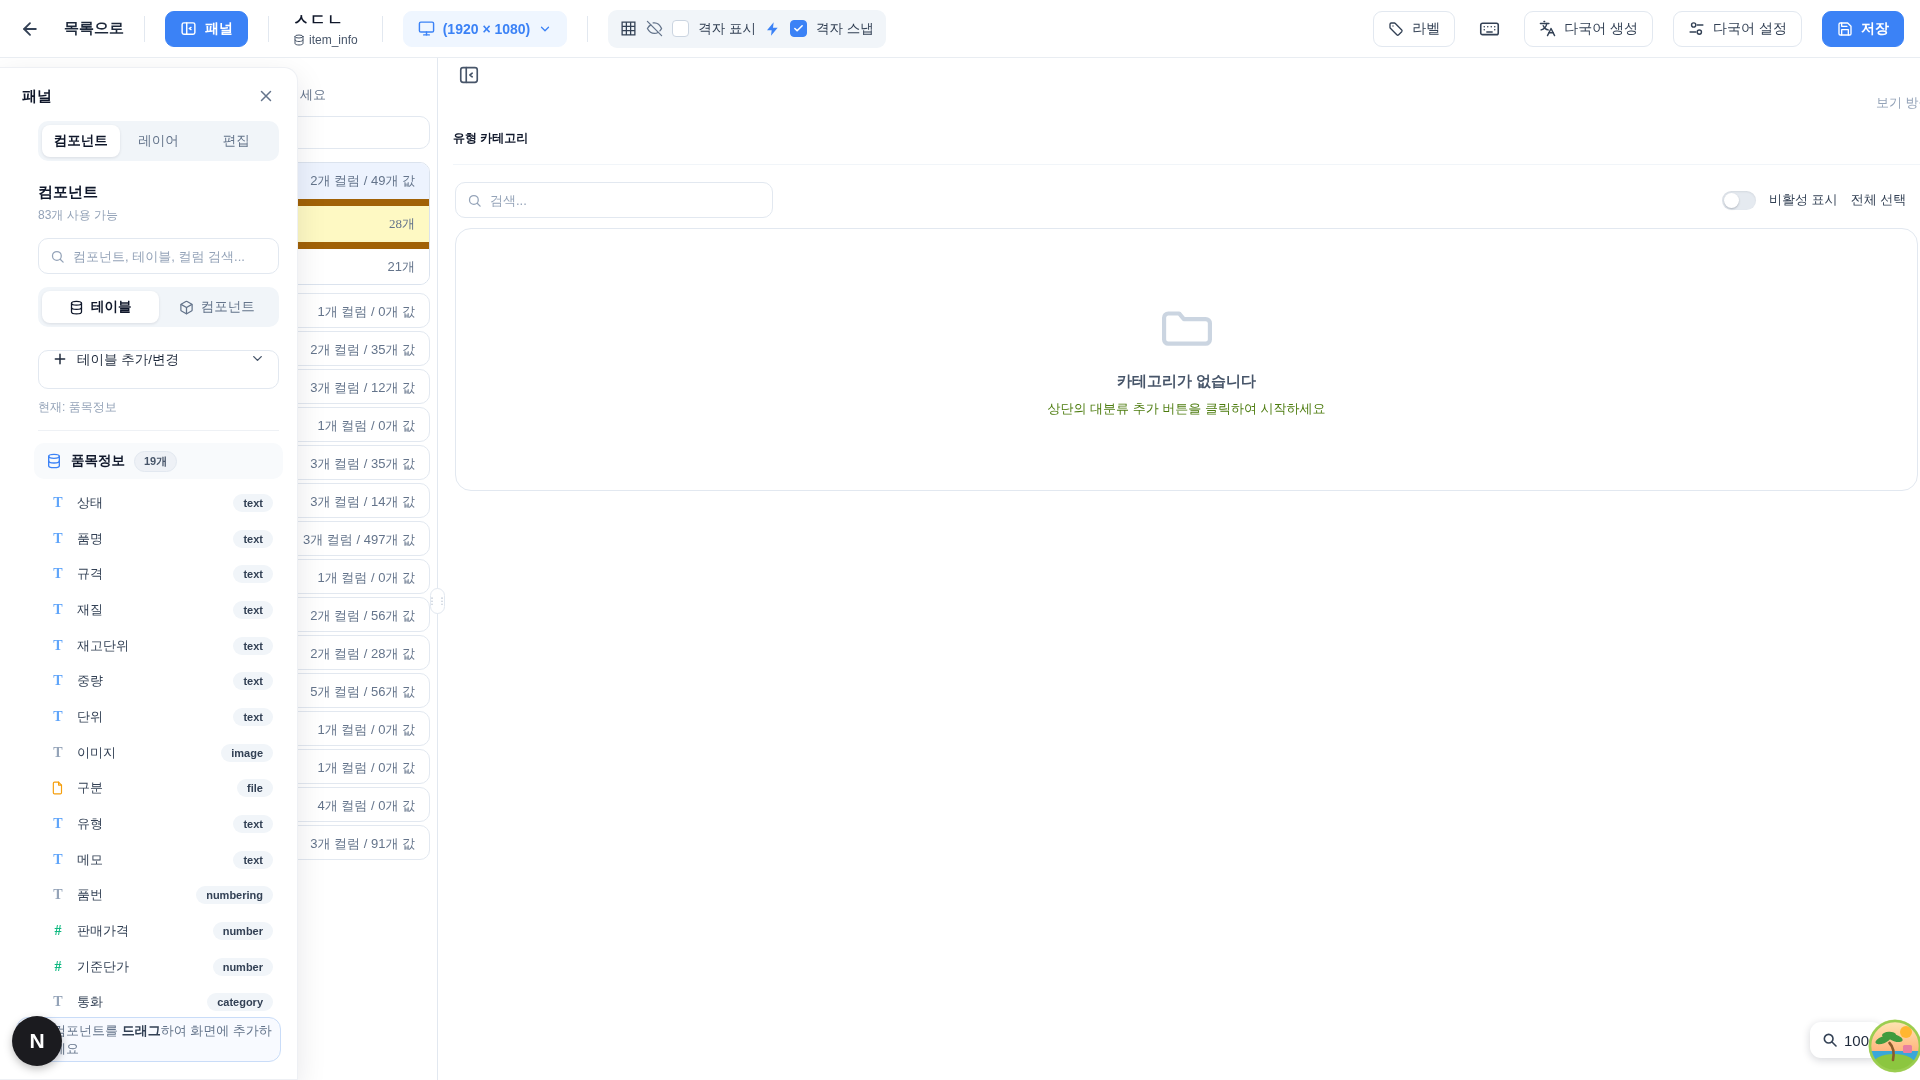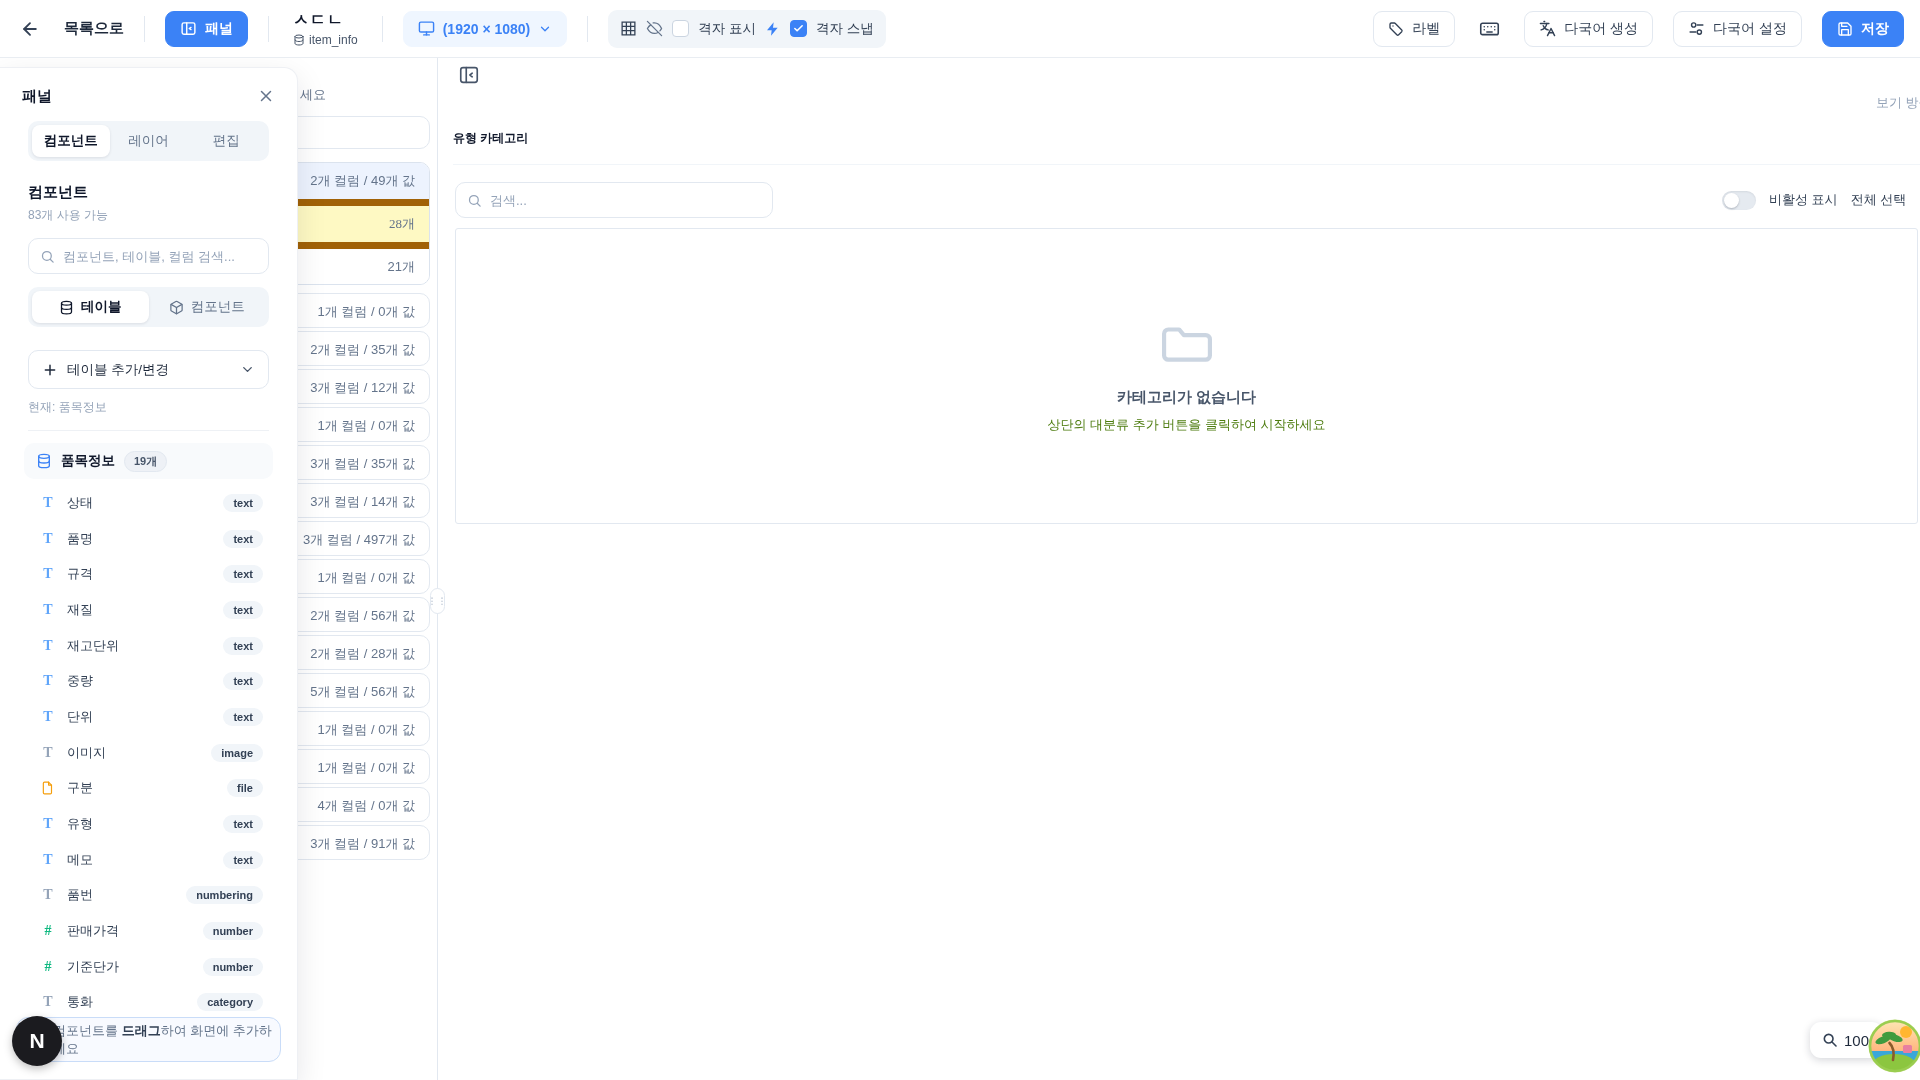--- a/index.html
+++ b/index.html
@@ -36,34 +36,34 @@
   .cbx.checked { background:#3b82f6; border-color:#3b82f6; color:#fff; }
 
   
   .panel {
     position:absolute; left:0; top:67px; width:298px; height:1013px; background:#fff;
     border:1px solid #eef0f4; border-left:none; border-radius:0 14px 0 0;
     box-shadow:0 10px 30px rgba(15,23,42,.10); z-index:20; display:flex; flex-direction:column;
   }
   .panel-head { display:flex; align-items:center; justify-content:space-between; padding:15px 18px 12px 22px; }
   .panel-title { font-size:15px; font-weight:700; color:#0f172a; }
-  .panel-body { padding:0 28px; flex:1 1 auto; overflow:hidden; }
+  .panel-body { padding:0 18px; flex:1 1 auto; overflow:hidden;margin-left:20px; }
   .seg { display:flex; background:#f1f5f9; border-radius:10px; padding:4px; }
   .seg-item { flex:1; text-align:center; font-size:13.5px; color:#64748b; font-weight:500;
               padding:7px 0; border-radius:8px; cursor:pointer; display:flex; align-items:center; justify-content:center; gap:7px; }
   .seg-item.active { background:#fff; color:#0f172a; font-weight:600; box-shadow:0 1px 3px rgba(15,23,42,.10); }
   .sect-title { font-size:15px; font-weight:700; color:#0f172a; margin-top:22px; }
   .sect-sub { font-size:12px; color:#94a3b8; margin-top:5px; }
   .search-box { display:flex; align-items:center; gap:8px; height:36px; border:1px solid #e2e8f0;
                 border-radius:10px; padding:0 11px; margin-top:14px; background:#fff; color:#94a3b8; }
   .search-box input { border:none; outline:none; flex:1; font-size:13px; color:#334155;
                       font-family:inherit; background:transparent; }
   .search-box input::placeholder { color:#94a3b8; }
   .mode-seg { margin-top:13px; }
-  .add-table-btn { display:flex; align-items:center; gap:9px; width:100%; height:39px; margin-top:23px;
+  .add-table-btn { display:flex; gap:9px; width:100%; height:39px; margin-top:23px;
                    border:1px solid #e2e8f0; border-radius:10px; background:#fff; padding:0 13px;
                    font-size:13.5px; font-weight:500; color:#1e293b; cursor:pointer; font-family:inherit; }
   .add-table-btn .grow { flex:1; text-align:left; }
   .current-lbl { font-size:12px; color:#94a3b8; margin-top:10px; }
   .panel-hr { height:1px; background:#eef1f5; margin:14px 0 12px; }
   .table-head { display:flex; align-items:center; gap:9px; background:#f8fafc; border-radius:10px;
                 height:36px; padding:0 12px; margin:0 -4px; }
   .table-head .tname { font-size:13.5px; font-weight:700; color:#0f172a; }
   .pill { font-size:11px; font-weight:600; color:#475569; background:#eef1f6; border:1px solid #e2e8f0;
           border-radius:999px; padding:2px 9px; }
@@ -109,22 +109,22 @@
   .cv-title { position:absolute; left:15px; top:72px; font-size:12px; font-weight:700; color:#0f172a; }
   .cv-hr { position:absolute; left:15px; right:0; top:106px; height:1px; background:#f1f5f9; }
   .cv-search { position:absolute; left:17px; top:124px; width:318px; margin-top:0; }
   .cv-controls { position:absolute; left:1284px; top:124px; height:36px; display:flex; align-items:center;
                  gap:13px; white-space:nowrap; overflow:hidden; width:200px; }
   .toggle { width:34px; height:19px; border-radius:999px; background:#e5eaf0; position:relative;
             box-shadow:inset 0 1px 2px rgba(15,23,42,.08); cursor:pointer; flex:0 0 auto; }
   .toggle .knob { position:absolute; left:2px; top:2px; width:15px; height:15px; border-radius:50%;
                   background:#fff; box-shadow:0 1px 2px rgba(15,23,42,.25); }
   .cv-ctrl-lbl { font-size:13px; color:#334155; font-weight:500; cursor:pointer; }
-  .empty-box { position:absolute; left:17px; top:170px; width:1463px; height:296px;
-               border:1px solid #e2e8f0; border-radius:3px; background:#fff;
+  .empty-box { position:absolute; left:17px; top:170px; width:1463px; height:263px;
+               border:1px solid #e2e8f0; border-radius:16px; background:#fff;
                display:flex; flex-direction:column; align-items:center; justify-content:center; gap:0; }
   .empty-title { font-size:15px; font-weight:600; color:#475569; margin-top:20px; }
   .empty-sub { font-size:13px; color:#4d7c0f; margin-top:9px; }
 
   
   .zoom-pill { position:absolute; left:1810px; top:1022px; height:36px; background:#fff; border-radius:11px;
                box-shadow:0 2px 8px rgba(15,23,42,.18); display:flex; align-items:center; gap:6px;
                padding:0 14px 0 12px; z-index:14; font-size:15px; color:#1e293b; font-weight:500; }
   .sticker { position:absolute; left:1867px; top:1018px; width:56px; height:56px; z-index:15; cursor:pointer; }
 </style>

